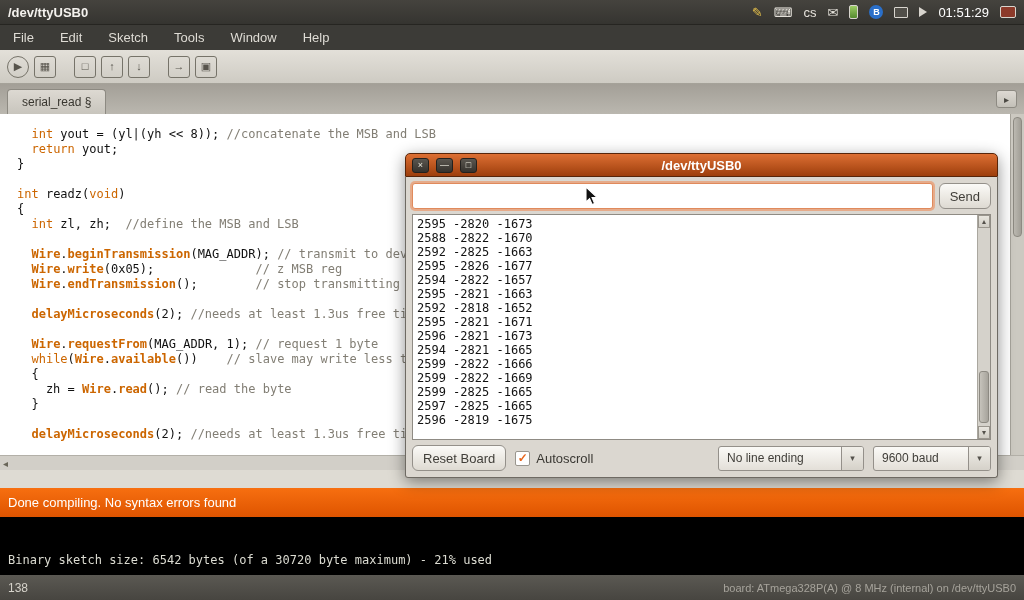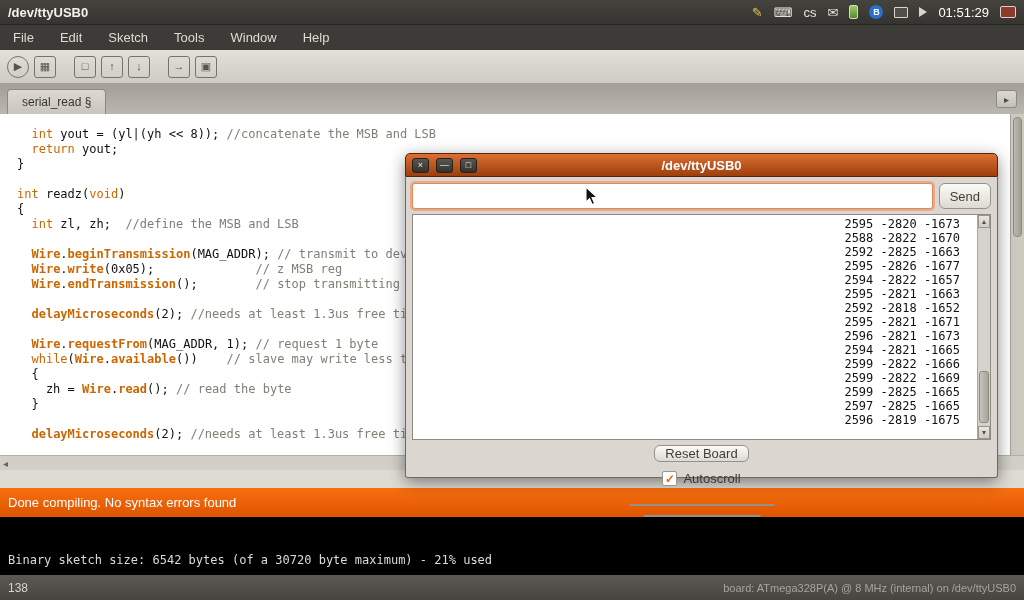--- a/index.html
+++ b/index.html
@@ -88,29 +88,29 @@
   .sw-title { position:absolute; left:0; right:0; text-align:center; color:#fff; font-weight:bold; font-size:13px; }
   .sw-body { height:301px; background:#dbd7d0; border:1px solid #6e6a63; border-top:none;
     border-radius:0 0 3px 3px; padding:6px; display:flex; flex-direction:column; gap:5px; }
   .sw-top { display:flex; gap:6px; }
   .serial-input { flex:1; height:26px; border:1px solid #e08a5c; border-radius:3px; background:#fff;
     outline:none; font-size:13px; padding:0 5px; box-shadow:0 0 0 2px rgba(243,118,54,.45); }
   .gtk-btn { height:26px; background:linear-gradient(#fbfaf7,#dedad2); border:1px solid #94908a;
     border-radius:6px; color:#403e39; font-size:13px; padding:0 10px; font-family:inherit; }
   .sw-output-wrap { flex:1; position:relative; border:1px solid #8f8b84; background:#fff; }
   .sw-output { position:absolute; top:0; left:0; right:13px; bottom:0; overflow:hidden;
-    font-family:"DejaVu Sans Mono", monospace; font-size:12px; line-height:14px; padding:2px 17px 0 4px; color:#111;text-align:right; }
+    font-family:"DejaVu Sans Mono", monospace; font-size:12px; line-height:14px; padding:2px 0 0 4px; color:#111; }
   .sw-scroll { position:absolute; top:0; right:0; bottom:0; width:13px; background:#d5d2cb; border-left:1px solid #aaa79f; }
   .sstep { position:absolute; left:0; width:12px; height:13px; font-size:8px; color:#55524c;
     display:flex; align-items:center; justify-content:center;
     background:linear-gradient(#e9e6df,#cfccc4); border:1px solid #9a968e; }
   .sstep.up { top:0; } .sstep.down { bottom:0; }
   .sthumb { position:absolute; left:1px; width:10px; bottom:16px; height:52px;
     background:linear-gradient(90deg,#c6c3bb,#a7a49c); border:1px solid #8d8a82; border-radius:3px; }
-  .sw-bottom { display:flex; align-items:center; gap:9px; height:26px;flex-direction:column; }
+  .sw-bottom { display:flex; align-items:center; gap:9px; height:26px; }
   .autoscroll { display:flex; align-items:center; gap:6px; font-size:13px; color:#3a3833; }
   .checkbox { width:15px; height:15px; background:#fff; border:1px solid #9a968e; border-radius:2px;
     display:inline-flex; align-items:center; justify-content:center; color:#e8641a; font-size:12px; font-weight:bold; }
   .spacer { flex:1; }
   .combo { display:flex; height:25px; border:1px solid #94908a; border-radius:3px; overflow:hidden;
     background:linear-gradient(#fbfaf7,#e3dfd8); }
   .combo.ending { width:146px; } .combo.baud { width:118px; }
   .combo-text { flex:1; padding:0 8px; font-size:12px; color:#403e39; display:flex; align-items:center; white-space:nowrap; }
   .combo-arrow { width:22px; border-left:1px solid #94908a; background:linear-gradient(#f1efe9,#d5d1c9);
     display:flex; align-items:center; justify-content:center; font-size:9px; color:#55524c; }

